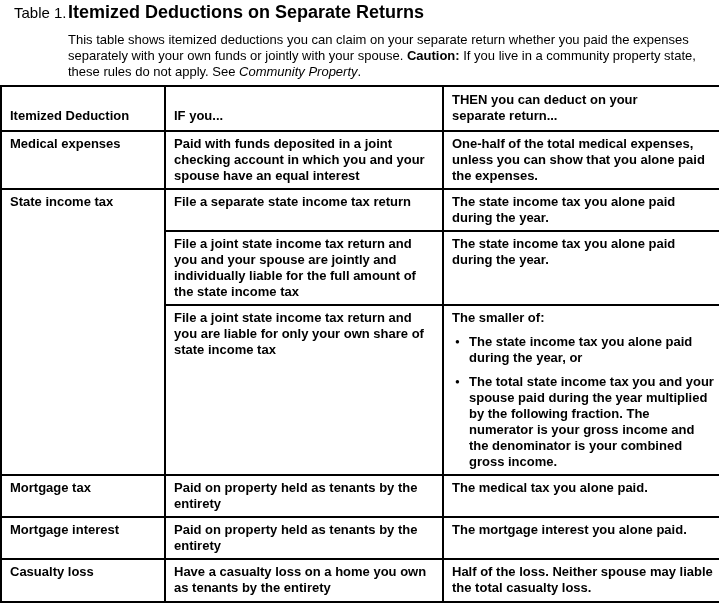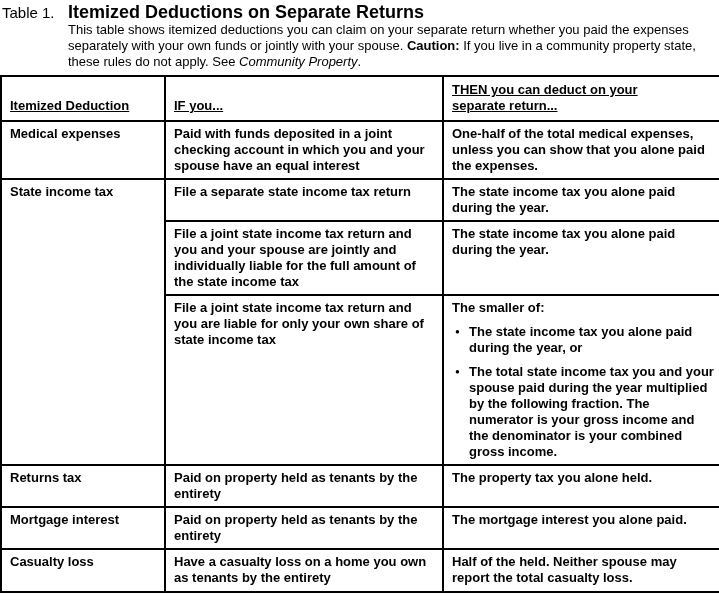--- a/index.html
+++ b/index.html
@@ -10,31 +10,31 @@
     font-family: "Liberation Sans", "DejaVu Sans", sans-serif;
     overflow: hidden;
   }
   .page { position: relative; width: 719px; height: 603px; padding-top: 2px; }
 
   
   .caption-row { display: flex; align-items: baseline; }
   .tbl-label {
     flex: 0 0 68px;
     font-size: 15px;
-    padding-left: 2px;
+    padding-left: 14px;
     font-weight: normal;
   }
   .tbl-title {
     font-size: 18px;
     font-weight: bold;
     line-height: 20px;
   }
   .intro {
     margin-left: 68px;
-    margin-top: 0;
+    margin-top: 10px;
     max-width: 638px;
     font-size: 13px;
     line-height: 16px;
   }
   .intro strong { font-weight: bold; }
   .intro em { font-style: italic; }
 
   
   table.ded-table {
     margin-top: 5px;
@@ -53,21 +53,20 @@
     font-weight: bold;
     overflow: hidden;
   }
   
   .ded-table tr.subrow td { border-top-width: 1px; }
   .ded-table thead th {
     vertical-align: bottom;
     font-weight: bold;
     padding-bottom: 6px;
     border-bottom-width: 2px;
-    text-decoration: underline;
   }
   .rowspan-cell { vertical-align: top; }
 
   .bullet-row { display: flex; margin-top: 8px; padding-left: 3px; }
   .bullet-glyph {
     flex: 0 0 14px;
     font-size: 8px;
     line-height: 16px;
   }
   .bullet-text { flex: 1; }
@@ -131,30 +130,30 @@
             <span class="bullet-text">The state income tax you alone paid during the year, or</span>
           </div>
           <div class="bullet-row">
             <span class="bullet-glyph">●</span>
             <span class="bullet-text">The total state income tax you and your spouse paid during the year multiplied by the following fraction. The numerator is your gross income and the denominator is your combined gross income.</span>
           </div>
         </td>
       </tr>
 
       <tr style="height:42px;">
-        <td>Returns tax</td>
+        <td>Mortgage tax</td>
         <td>Paid on property held as tenants by the entirety</td>
-        <td>The property tax you alone held.</td>
+        <td>The medical tax you alone paid.</td>
       </tr>
       <tr style="height:34px;">
         <td>Mortgage interest</td>
         <td>Paid on property held as tenants by the entirety</td>
         <td>The mortgage interest you alone paid.</td>
       </tr>
       <tr style="height:43px;">
         <td>Casualty loss</td>
         <td>Have a casualty loss on a home you own as tenants by the entirety</td>
-        <td>Half of the held. Neither spouse may report the total casualty loss.</td>
+        <td>Half of the loss. Neither spouse may liable the total casualty loss.</td>
       </tr>
     </tbody>
   </table>
 
 </div>
 
 </body></html>

